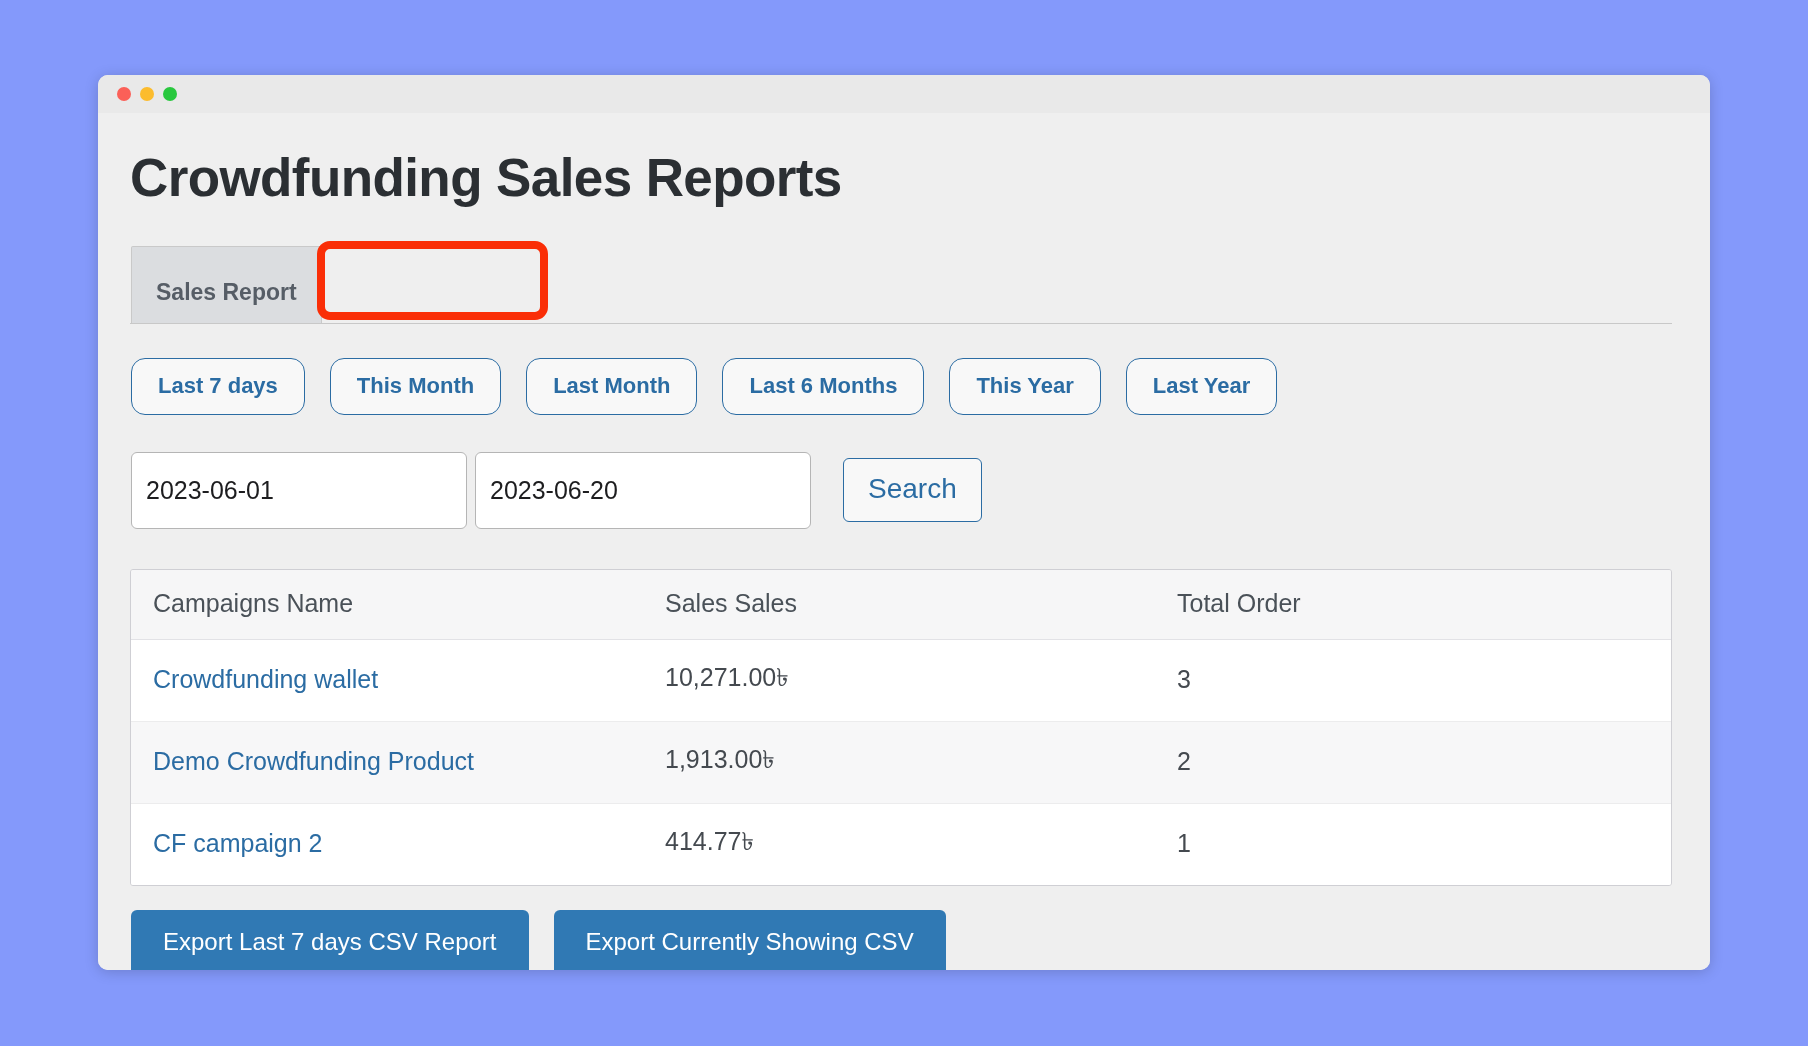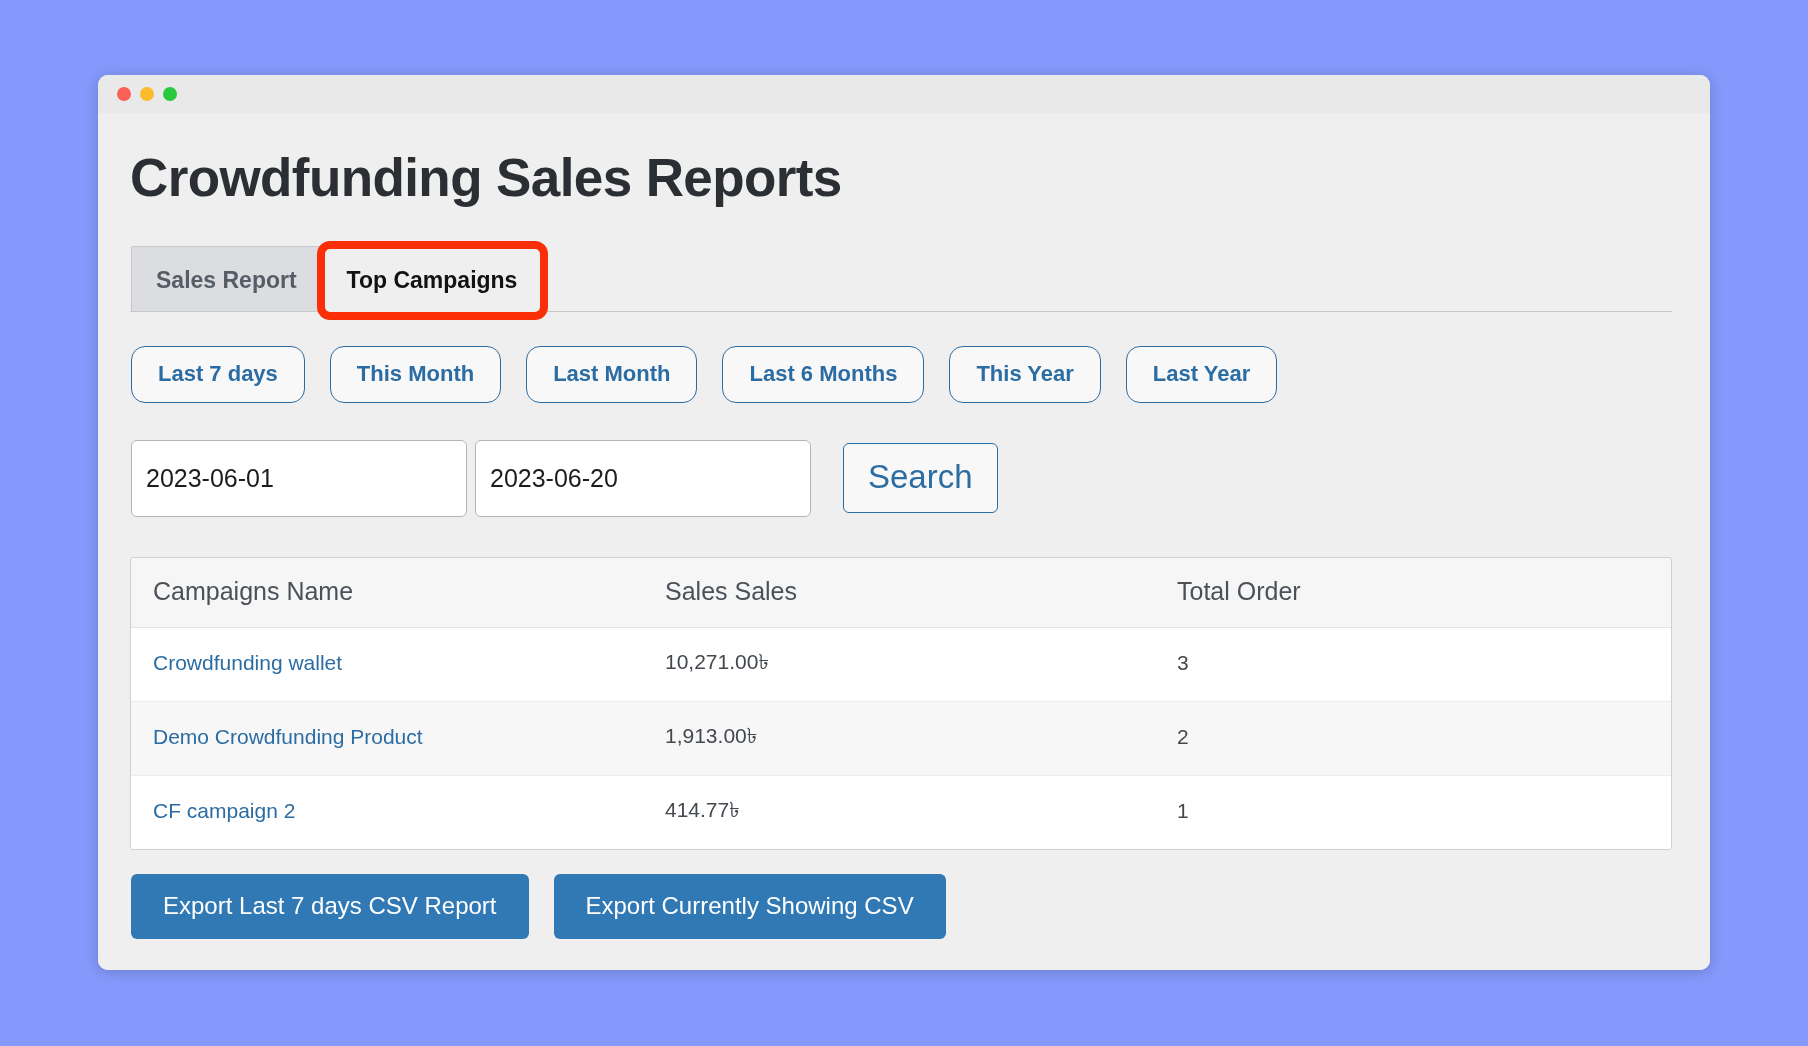--- a/index.html
+++ b/index.html
@@ -70,21 +70,21 @@
   .tabs {
     display: flex;
     align-items: flex-end;
     border-bottom: 1px solid #c8c8c8;
     padding-left: 1px;
     position: relative;
   }
 
   .tab {
     font-size: 23px;
-    padding: 20px 24px 17px 24px;
+    padding: 32px 24px 17px 24px;
     border: 1px solid #c9c9c9;
     border-bottom: none;
     cursor: pointer;
     line-height: 1.2;
     position: relative;
   }
 
   .tab.inactive {
     background: #dbdde0;
     color: #565d66;
@@ -149,21 +149,21 @@
     border-radius: 6px;
     font-size: 25px;
     color: #1d1d1f;
     padding: 0 14px;
     font-family: "Liberation Sans", sans-serif;
     outline: none;
   }
 
   .search-btn {
     margin-left: 24px;
-    font-size: 33px;
+    font-size: 28px;
     color: #2b6ca3;
     background: #f8f8f8;
     border: 1px solid #2b6ca3;
     border-radius: 6px;
     padding: 14px 24px 16px 24px;
     cursor: pointer;
     line-height: 1.15;
   }
 
   
@@ -185,21 +185,21 @@
     background: #f6f6f7;
     text-align: left;
     font-size: 25px;
     font-weight: normal;
     color: #4a5158;
     padding: 19px 0 21px 22px;
     border-bottom: 1px solid #e2e2e6;
   }
 
   tbody td {
-    font-size: 21px;
+    font-size: 25px;
     padding: 18px 0 20px 22px;
     color: #44494f;
     border-bottom: 1px solid #ececed;
   }
 
   tbody tr:nth-child(odd)  { background: #ffffff; }
   tbody tr:nth-child(even) { background: #f7f7f8; }
   tbody tr:last-child td   { border-bottom: none; }
 
   .col-name  { width: 512px; }
@@ -243,21 +243,20 @@
     <span class="dot yellow"></span>
     <span class="dot green"></span>
   </div>
 
   <div class="page">
 
     <h1 class="page-title">Crowdfunding Sales Reports</h1>
 
     <div class="tabs">
       <div class="tab inactive">Sales Report</div>
-      <div class="tab active" id="active-tab">Top Campaigns</div>
       <div class="highlight-ring" id="highlight-ring" style="left: 187px; top: -5px; width: 231px; height: 79px;"></div>
     </div>
 
     <div class="range-row">
       <button class="range-btn">Last 7 days</button>
       <button class="range-btn">This Month</button>
       <button class="range-btn">Last Month</button>
       <button class="range-btn">Last 6 Months</button>
       <button class="range-btn">This Year</button>
       <button class="range-btn">Last Year</button>

